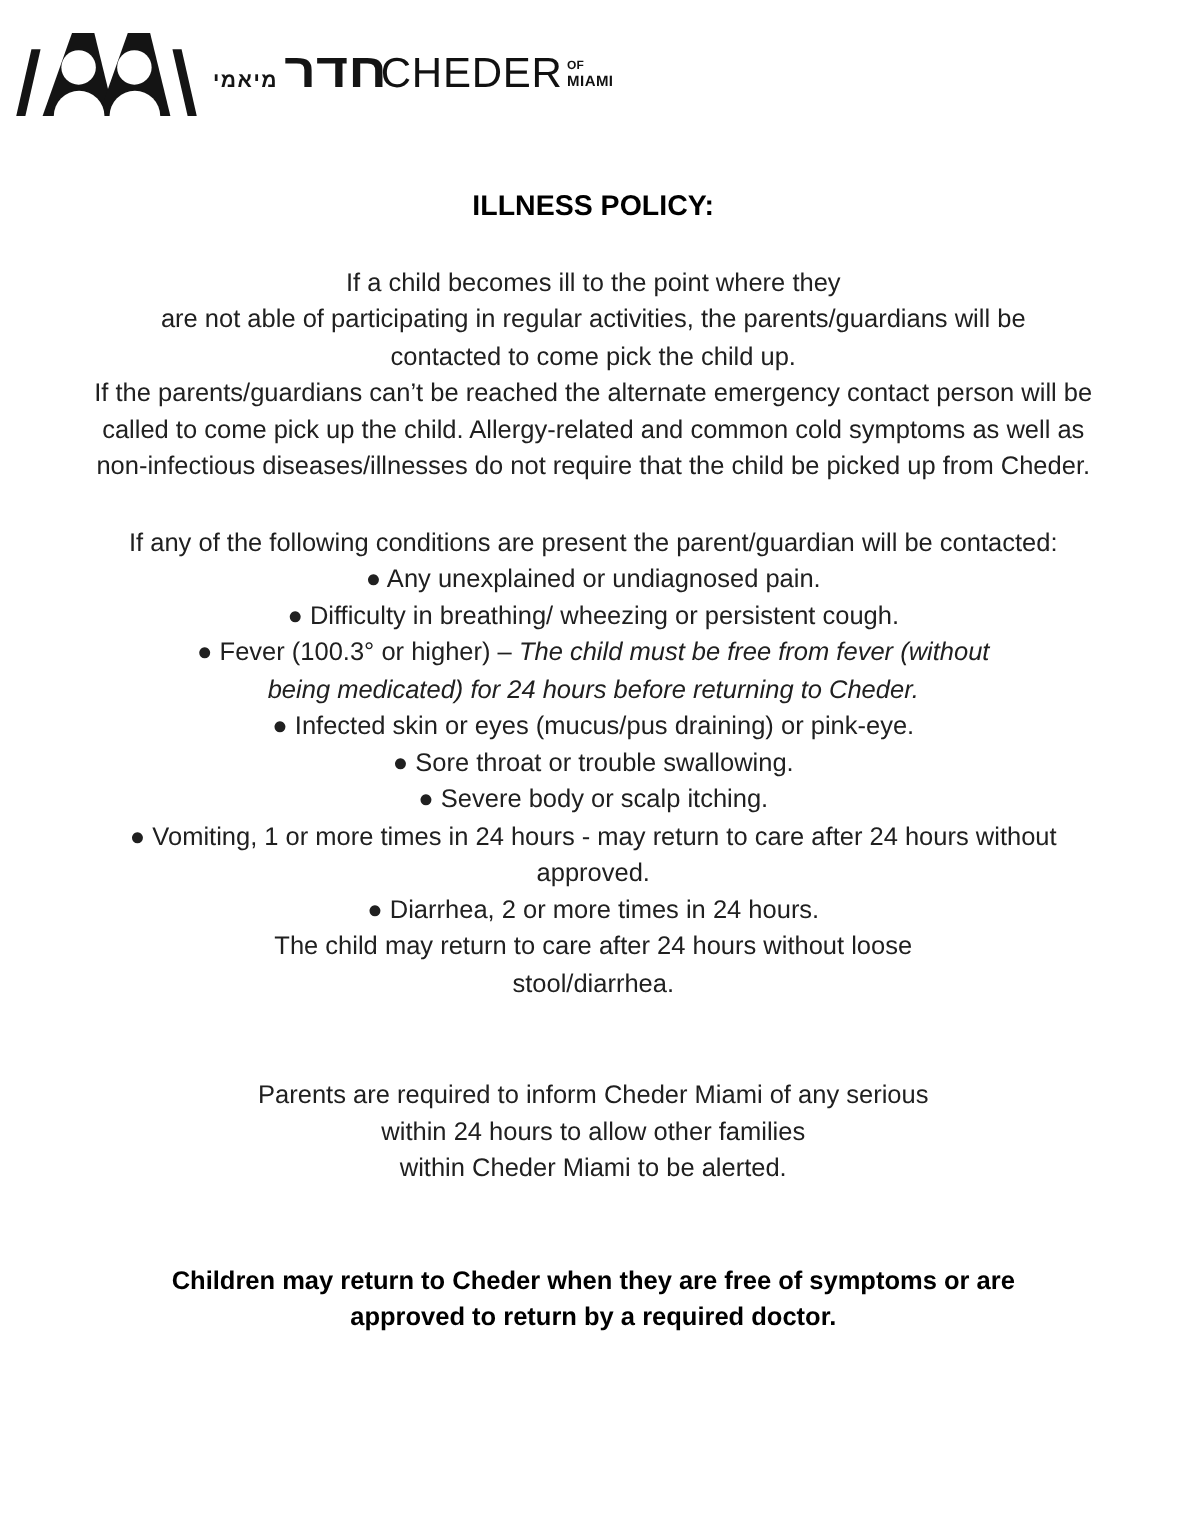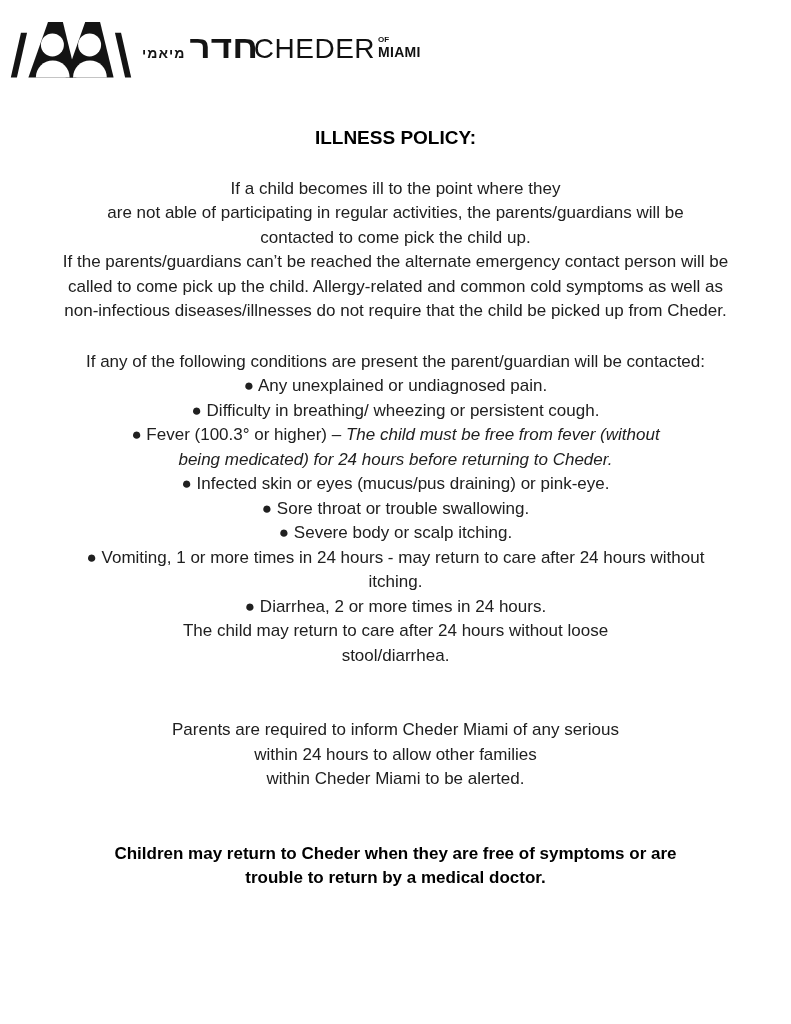--- a/index.html
+++ b/index.html
@@ -16,21 +16,21 @@
   .hebrew-row{
     display:flex;align-items:baseline;gap:9px;
     margin-top:-4px;line-height:1;
   }
   .hebrew-small{font-size:14px;font-weight:700;color:#141414;letter-spacing:1px;}
   .hebrew-large{font-size:32px;font-weight:700;color:#141414;transform:scaleX(1.15);transform-origin:center;}
   .cheder-row{display:flex;align-items:flex-end;margin-top:0px;line-height:1;}
   .cheder-text{font-size:28px;font-weight:400;color:#111;letter-spacing:0.5px;}
   .of-miami{display:flex;flex-direction:column;margin-left:3px;margin-bottom:3px;font-weight:700;color:#111;}
   .of-text{font-size:8px;line-height:1.1;}
-  .miami-text{font-size:14px;line-height:1.1;letter-spacing:0.3px;}
+  .miami-text{font-size:10px;line-height:1.1;letter-spacing:0.3px;}
 
   .doc{
     margin-top:44px;
     text-align:center;
     font-size:17px;
     line-height:24.5px;
     color:#202020;
     padding:0 8px;
   }
   .doc-title{font-weight:700;color:#000;font-size:19px;}
@@ -83,24 +83,24 @@
     <div class="gap-sm"></div>
     <div class="line">If any of the following conditions are present the parent/guardian will be contacted:</div>
     <div class="line">● Any unexplained or undiagnosed pain.</div>
     <div class="line">● Difficulty in breathing/ wheezing or persistent cough.</div>
     <div class="line"><span>● Fever (100.3° or higher) – </span><span class="italic">The child must be free from fever (without</span></div>
     <div class="line"><span class="italic">being medicated) for 24 hours before returning to Cheder.</span></div>
     <div class="line">● Infected skin or eyes (mucus/pus draining) or pink-eye.</div>
     <div class="line">● Sore throat or trouble swallowing.</div>
     <div class="line">● Severe body or scalp itching.</div>
     <div class="line">● Vomiting, 1 or more times in 24 hours - may return to care after 24 hours without</div>
-    <div class="line">itching.</div>
+    <div class="line">approved.</div>
     <div class="line">● Diarrhea, 2 or more times in 24 hours.</div>
     <div class="line">The child may return to care after 24 hours without loose</div>
     <div class="line">stool/diarrhea.</div>
     <div class="gap-lg"></div>
     <div class="line">Parents are required to inform Cheder Miami of any serious</div>
     <div class="line">within 24 hours to allow other families</div>
     <div class="line">within Cheder Miami to be alerted.</div>
     <div class="gap-lg"></div>
     <div class="line bold">Children may return to Cheder when they are free of symptoms or are</div>
-    <div class="line bold">trouble to return by a medical doctor.</div>
+    <div class="line bold">approved to return by a required doctor.</div>
   </div>
 
 </body></html>

